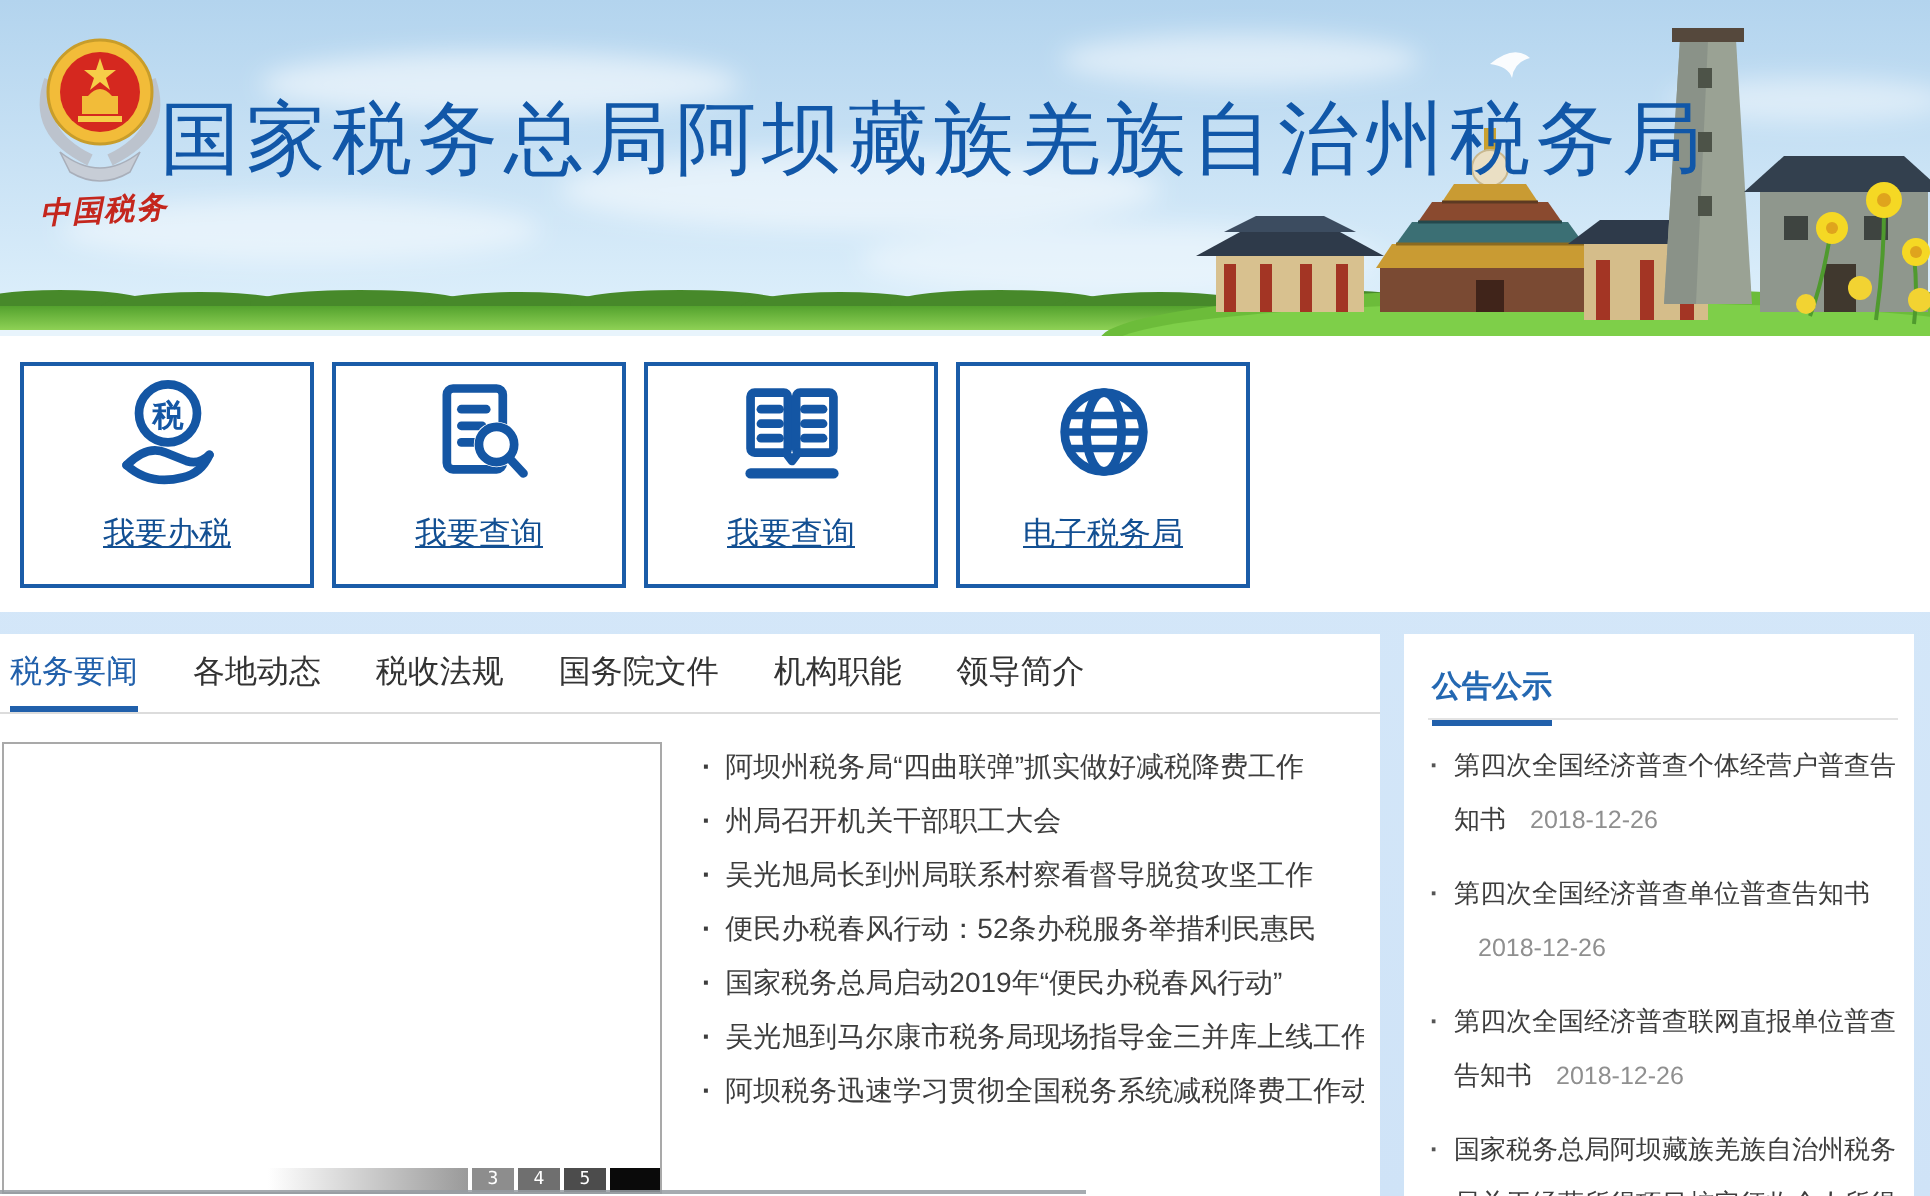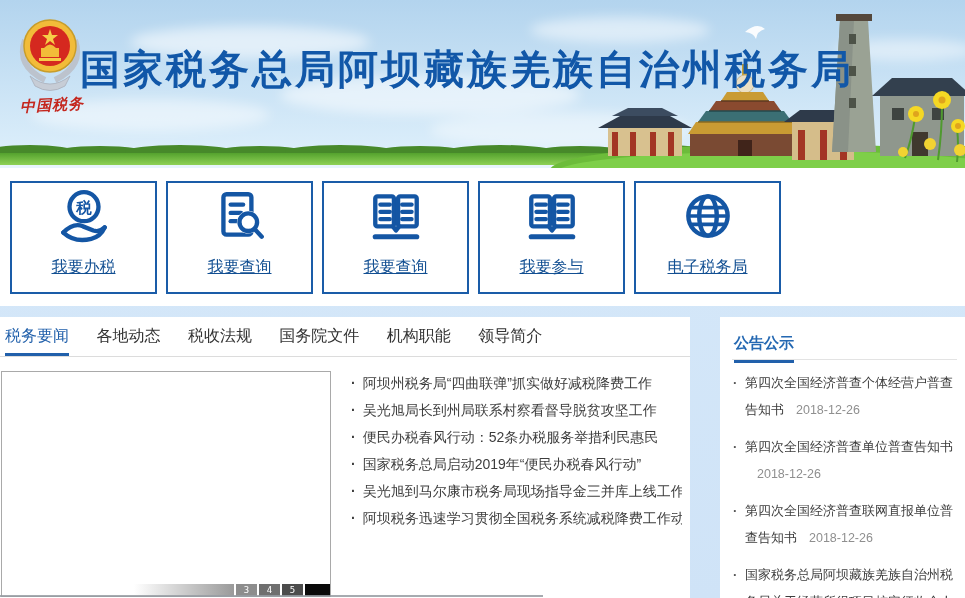--- a/index.html
+++ b/index.html
@@ -2,37 +2,37 @@
 <html><head>
 <meta charset="utf-8">
 <style>
   html,body{margin:0;padding:0;}
   body{font-family:"Liberation Sans","DejaVu Sans",sans-serif;}
   .page{position:relative;width:965px;height:598px;overflow:hidden;background:linear-gradient(180deg,#d8eafa,#cfe3f7);}
 
   
   .banner{position:relative;width:965px;height:168px;overflow:hidden;}
   .banner .scenery{position:absolute;left:0;top:0;}
-  .site-title{position:absolute;left:80px;top:42px;z-index:3;font-size:40px;font-weight:bold;
+  .site-title{position:absolute;left:80px;top:42px;z-index:3;font-size:40px;font-weight:normal;
     color:#1157a8;letter-spacing:3px;white-space:nowrap;}
   .logo{position:absolute;left:10px;top:14px;z-index:3;width:80px;}
   .logo-caption{position:absolute;left:2px;top:96px;z-index:3;width:100px;text-align:center;
     color:#c4261d;font-size:15px;font-weight:bold;font-style:italic;letter-spacing:1px;transform:rotate(-3deg);}
 
   
   .quick-nav{background:#fff;padding:13px 0 12px 10px;display:flex;gap:9px;}
   .qn-item{width:147px;height:113px;box-sizing:border-box;border:2px solid #1a5ca8;background:#fff;
     display:flex;flex-direction:column;align-items:center;justify-content:flex-end;padding-bottom:14px;cursor:pointer;}
   .qn-icon{height:62px;display:flex;align-items:center;margin-bottom:10px;}
   .qn-label{font-size:16px;color:#124f92;text-decoration:underline;}
 
   
   .content{display:flex;gap:12px;padding-top:11px;}
   .panel-left{position:relative;width:690px;height:281px;background:#fff;}
-  .panel-right{width:255px;height:281px;background:#fff;box-sizing:border-box;padding:8px 8px 0 12px;margin-left:18px;}
+  .panel-right{width:255px;height:281px;background:#fff;box-sizing:border-box;padding:8px 8px 0 12px;}
 
   .tabs{border-bottom:1px solid #dcdcdc;padding-left:5px;}
   .tab{display:inline-block;font-size:16px;color:#333;margin-right:23px;padding:9px 0 9px;cursor:pointer;}
   .tab.active{color:#2160ab;border-bottom:3px solid #2160ab;padding-bottom:6px;}
 
   .panel-body{display:flex;}
   .carousel{position:relative;width:330px;height:226px;box-sizing:border-box;border:1px solid #a9a9a9;
     background:#fff;margin:14px 0 0 1px;cursor:pointer;}
   .pager{position:absolute;right:0;bottom:0;height:12px;display:flex;}
   .pager-fade{width:100px;background:linear-gradient(90deg,rgba(255,255,255,0),#9a9a9a);}
@@ -230,37 +230,20 @@
           <line x1="34" y1="17" x2="43" y2="17"></line>
             <line x1="34" y1="24" x2="43" y2="24"></line>
             <line x1="34" y1="31" x2="43" y2="31"></line>
           <path d="M25 38 l3 4 l3 -4"></path>
           <line x1="8" y1="48" x2="48" y2="48" stroke-width="5"></line>
         </svg>
       </span>
       <span class="qn-label">我要查询</span>
     </div>
 
-    <div class="qn-item">
-      <span class="qn-icon">
-        <svg width="58" height="58" viewBox="0 0 56 56" fill="none" stroke="#1456a4" stroke-width="4.2" stroke-linecap="round" stroke-linejoin="round">
-          <rect x="8" y="9" width="18" height="29" rx="2"></rect>
-          <rect x="30" y="9" width="18" height="29" rx="2"></rect>
-          <line x1="13" y1="17" x2="22" y2="17"></line>
-            <line x1="13" y1="24" x2="22" y2="24"></line>
-            <line x1="13" y1="31" x2="22" y2="31"></line>
-          <line x1="34" y1="17" x2="43" y2="17"></line>
-            <line x1="34" y1="24" x2="43" y2="24"></line>
-            <line x1="34" y1="31" x2="43" y2="31"></line>
-          <path d="M25 38 l3 4 l3 -4"></path>
-          <line x1="8" y1="48" x2="48" y2="48" stroke-width="5"></line>
-        </svg>
-      </span>
-      <span class="qn-label">我要参与</span>
-    </div>
 
     <div class="qn-item">
       <span class="qn-icon">
         <svg width="58" height="58" viewBox="0 0 56 56" fill="none" stroke="#1456a4" stroke-width="4.2" stroke-linecap="round">
           <defs>
               <clipPath id="gclip">
                 <circle cx="28" cy="28" r="19"></circle>
               </clipPath>
             </defs>
           <circle cx="28" cy="28" r="19"></circle>
@@ -294,20 +277,21 @@
             <div class="pager-fade"></div>
             <div class="pager-page pg1">3</div>
             <div class="pager-page pg2">4</div>
             <div class="pager-page pg3">5</div>
             <div class="pager-end"></div>
           </div>
         </div>
 
         <ul class="news">
           <li>阿坝州税务局“四曲联弹”抓实做好减税降费工作</li>
+          <li>州局召开机关干部职工大会</li>
           <li>吴光旭局长到州局联系村察看督导脱贫攻坚工作</li>
           <li>便民办税春风行动：52条办税服务举措利民惠民</li>
           <li>国家税务总局启动2019年“便民办税春风行动”</li>
           <li>吴光旭到马尔康市税务局现场指导金三并库上线工作</li>
           <li>阿坝税务迅速学习贯彻全国税务系统减税降费工作动...</li>
         </ul>
       </div>
     </section>
 
     <aside class="panel-right">

